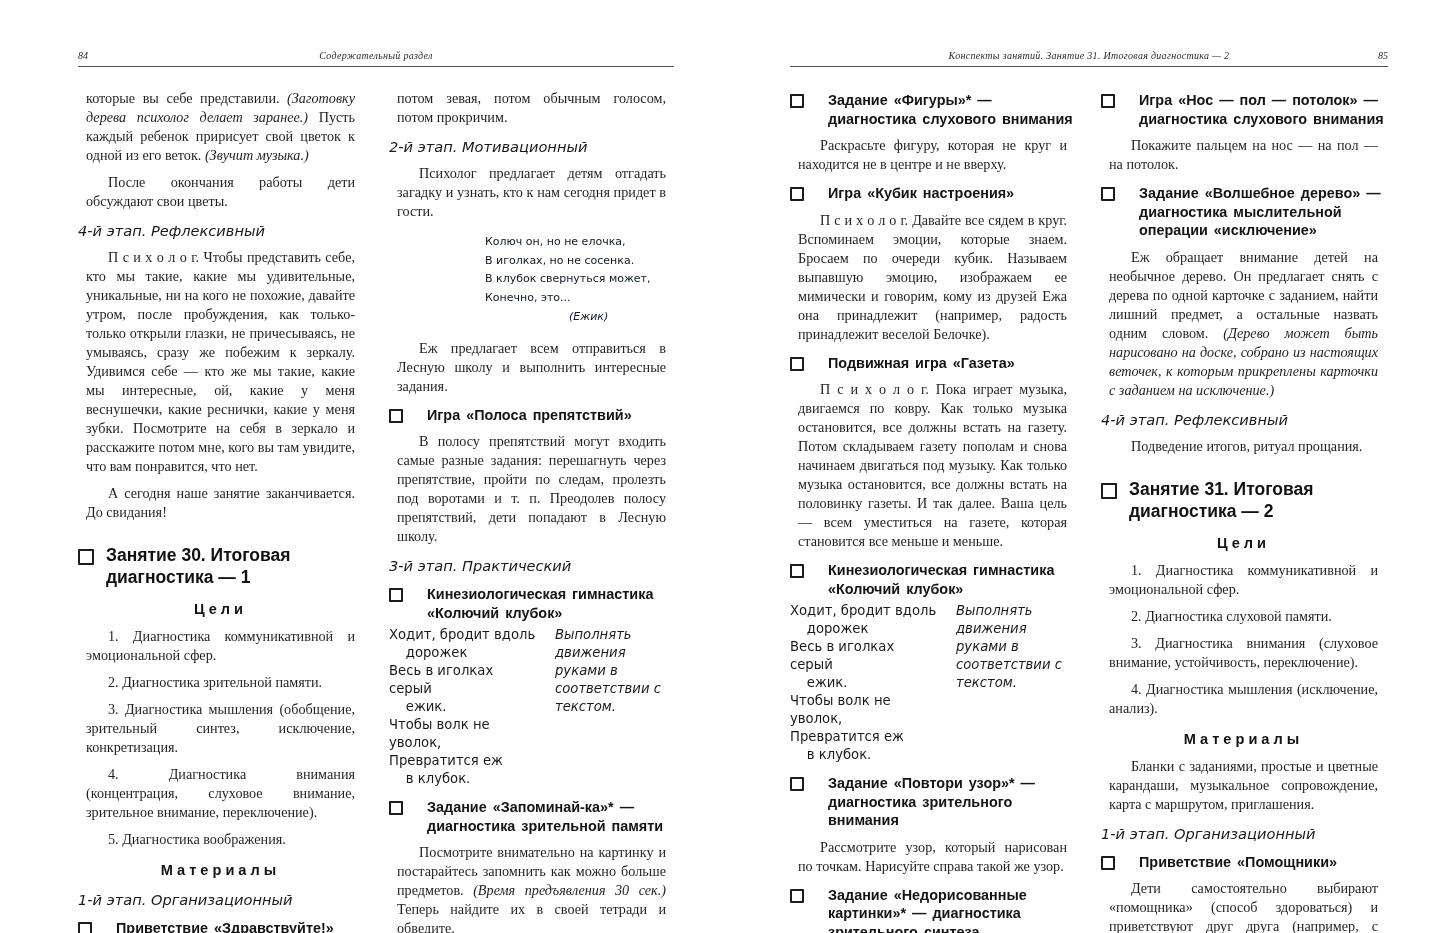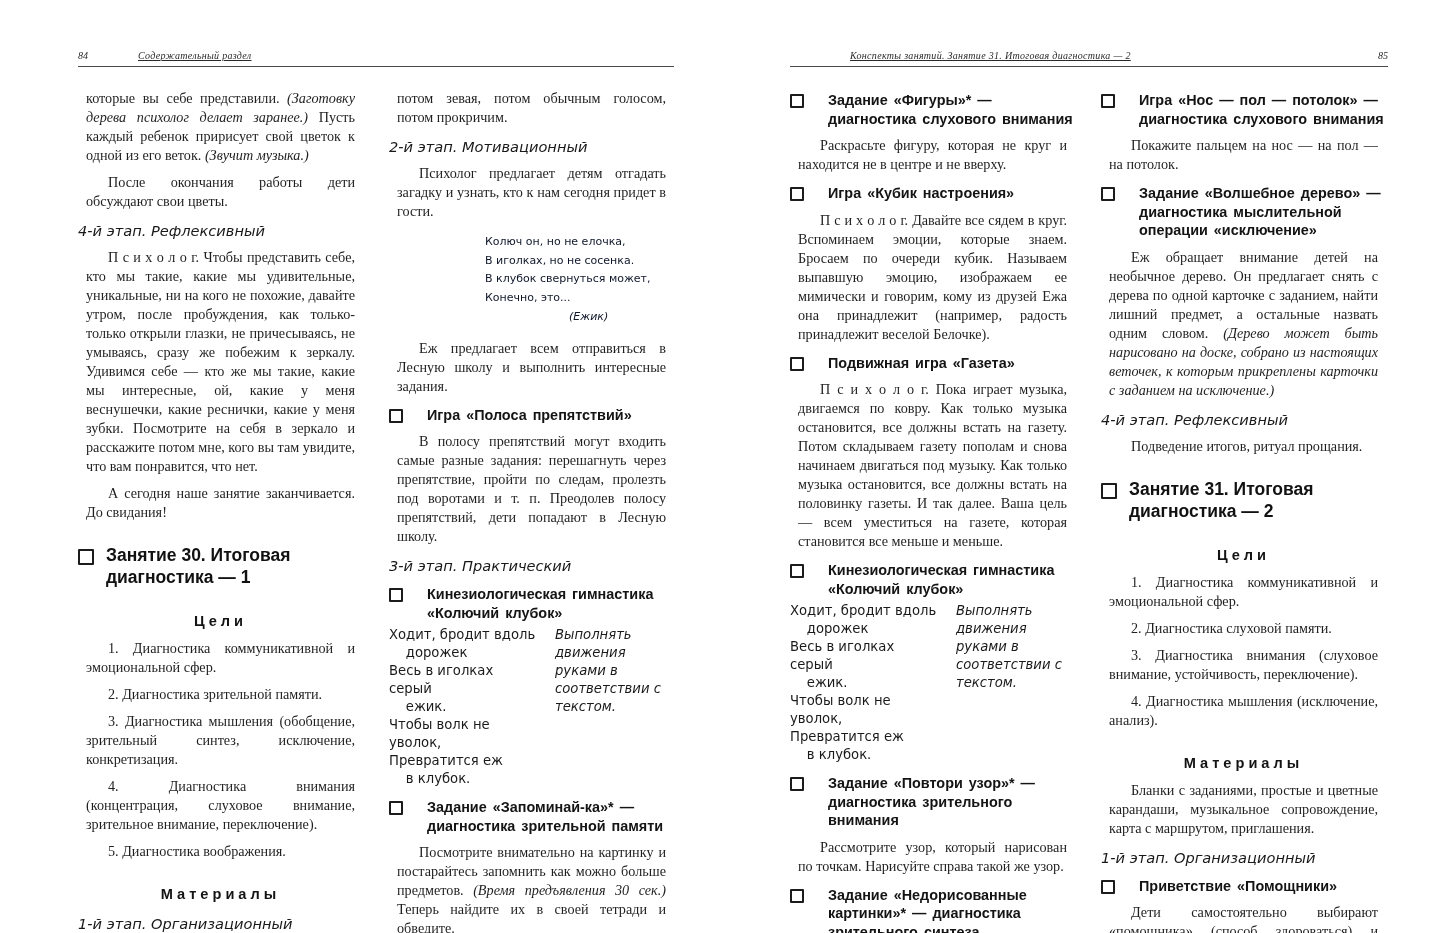--- a/index.html
+++ b/index.html
@@ -15,21 +15,21 @@
   .page-right{left:790px;width:598px;}
 
   .phead{
     display:flex;align-items:baseline;
     border-bottom:1.4px solid #4a4a4a;
     padding-bottom:5px;
     font-style:italic;font-size:10px;color:#2a2a2a;
   }
   .phead .num{width:60px;flex:none;}
   .phead .num.right{text-align:right;}
-  .phead .title{flex:1;letter-spacing:.3px;text-decoration:underline;}
+  .phead .title{flex:1;text-align:center;letter-spacing:.3px;}
 
   .cols{display:flex;gap:26px;margin-top:14px;}
   .col{width:285px;flex:none;font-size:14.2px;line-height:19px;text-align:justify;}
 
   .p{margin:8px;text-indent:1.55em;}
   .p.noindent{text-indent:0;}
   .it{font-style:italic;}
 
   .stage{
     font-family:"DejaVu Sans", sans-serif;font-style:italic;
@@ -50,21 +50,21 @@
   .section{display:flex;gap:12px;margin:22px 0 9px;text-align:left;}
   .section .ititle{
     font-family:"Liberation Sans", sans-serif;font-weight:bold;
     font-size:17.5px;line-height:22px;color:#111;
   }
   .section .cbx{width:12px;height:12px;margin-top:5px;border-width:2.2px;}
 
   .center-h{
     text-align:center;font-family:"Liberation Sans", sans-serif;
     font-weight:bold;font-size:14.6px;letter-spacing:4px;
-    margin:24px 0 8px;color:#141414;
+    margin:12px 0 8px;color:#141414;
   }
 
   .verse{
     margin:12px 0 12px 96px;text-align:left;
     font-family:"DejaVu Sans", sans-serif;font-size:11px;line-height:18.5px;
     color:#0f172a;
   }
   .verse .attr{font-style:italic;margin-left:84px;margin-top:1px;}
 
   .verse2col{

